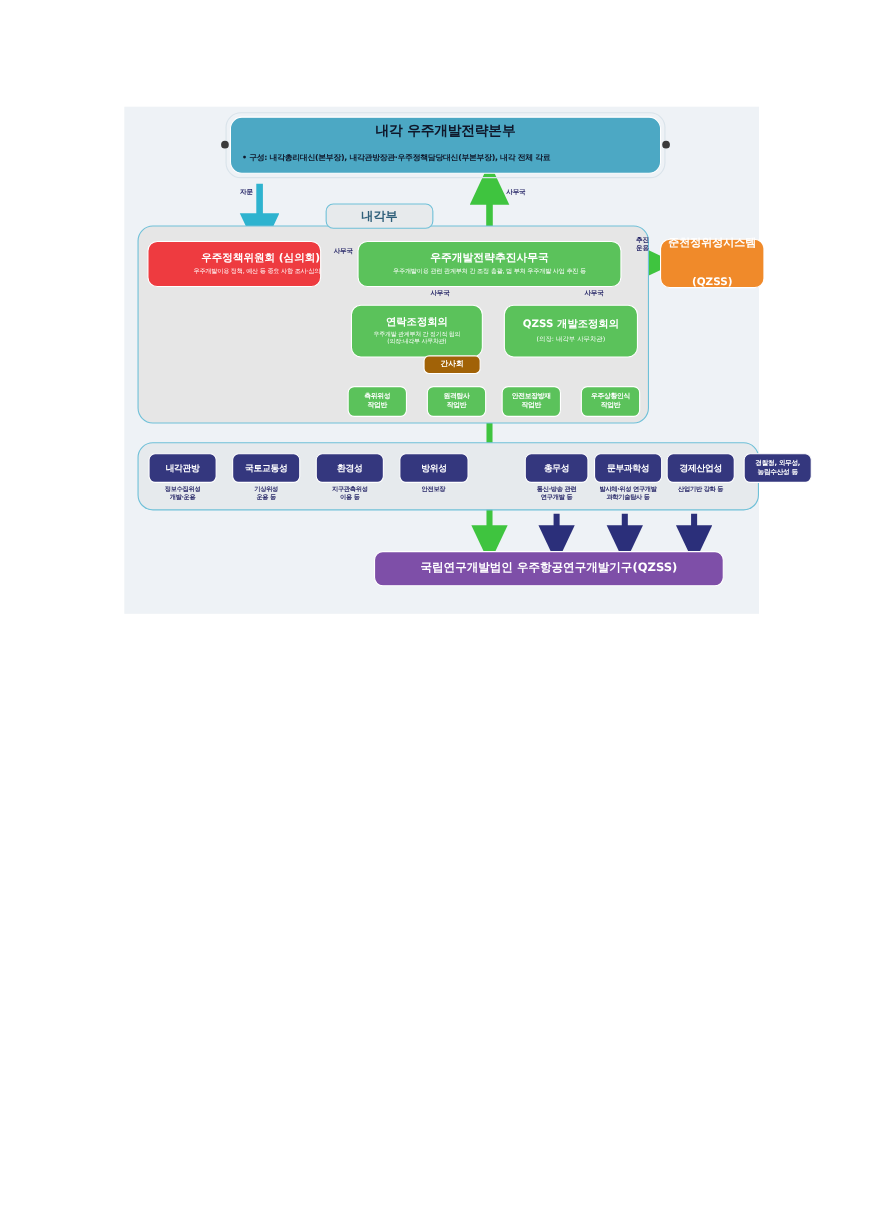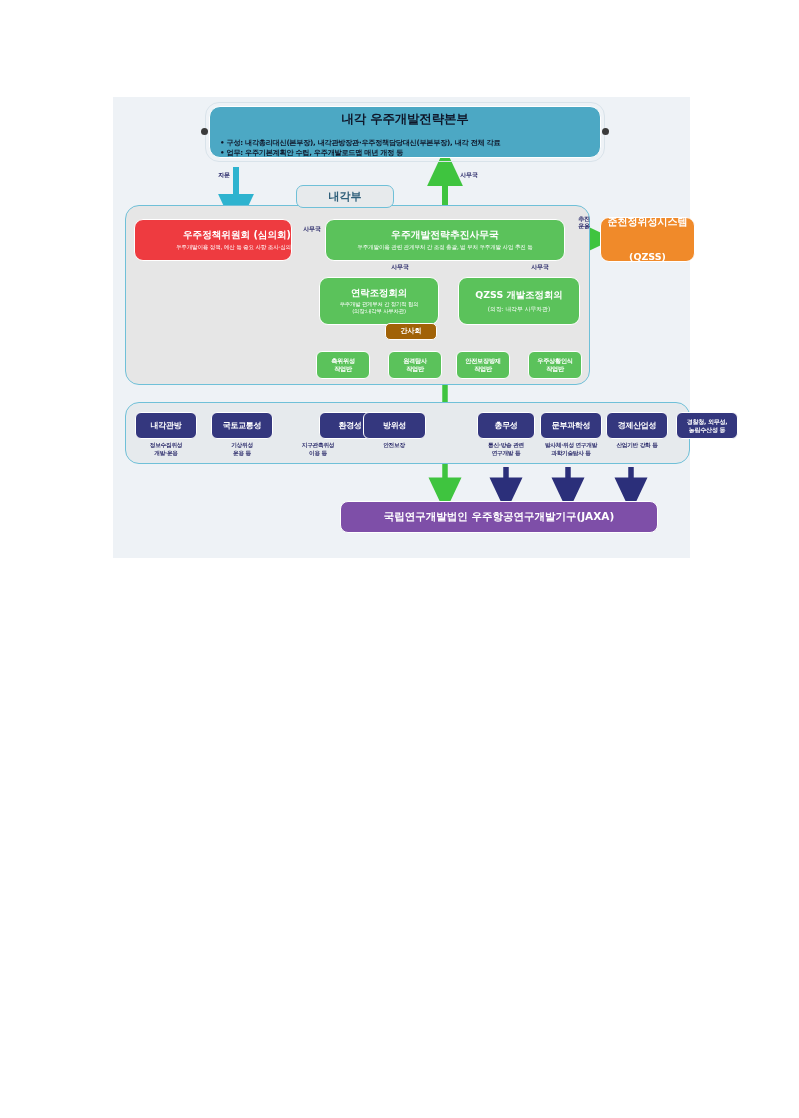--- a/index.html
+++ b/index.html
@@ -188,21 +188,20 @@
   </svg>
 
   <div class="abs" id="hdr-wrap"></div>
   <div class="abs handle" style="left:88px;top:31px;"></div>
   <div class="abs handle" style="left:489px;top:31px;"></div>
 
   <div class="abs" id="hdr">
     <div class="title">내각 우주개발전략본부</div>
     <ul>
       <li>구성: 내각총리대신(본부장), 내각관방장관·우주정책담당대신(부본부장), 내각 전체 각료</li>
-      <li>업무: 우주기본계획안 수립, 우주개발로드맵 매년 개정 등</li>
     </ul>
   </div>
 
   <div class="abs" id="cabinet"></div>
   <div class="abs" id="cabinet-label">내각부</div>
 
   <div class="abs alab" style="left:95px;top:74px;width:32px;">자문</div>
 
   <div class="abs alab" style="left:336px;top:74px;width:40px;">사무국</div>
 
@@ -268,21 +267,21 @@
   </div>
   <div class="abs mintxt" style="left:14px;width:78px;white-space:pre-line;">정보수집위성
 개발·운용</div>
 
   <div class="abs node min" style="left:98px;width:62px;">
     <div class="t1" style="white-space:pre-line;">국토교통성</div>
   </div>
   <div class="abs mintxt" style="left:90px;width:78px;white-space:pre-line;">기상위성
 운용 등</div>
 
-  <div class="abs node min" style="left:174px;width:62px;margin-left:32px;">
+  <div class="abs node min" style="left:174px;width:62px;">
     <div class="t1" style="white-space:pre-line;">환경성</div>
   </div>
   <div class="abs mintxt" style="left:166px;width:78px;white-space:pre-line;">지구관측위성
 이용 등</div>
 
   <div class="abs node min" style="left:250px;width:63px;">
     <div class="t1" style="white-space:pre-line;">방위성</div>
   </div>
   <div class="abs mintxt" style="left:242px;width:78px;white-space:pre-line;">안전보장</div>
 
@@ -302,16 +301,16 @@
     <div class="t1" style="white-space:pre-line;">경제산업성</div>
   </div>
   <div class="abs mintxt" style="left:485px;width:78px;white-space:pre-line;">산업기반 강화 등</div>
 
   <div class="abs node min small" style="left:563px;width:62px;">
     <div class="t1" style="white-space:pre-line;">경찰청, 외무성,
 농림수산성 등</div>
   </div>
 
   <div class="abs node" id="jaxa">
-    <div class="t1">국립연구개발법인 우주항공연구개발기구(JAXA)</div>
+    <div class="t1">국립연구개발법인 우주항공연구개발기구(QZSS)</div>
   </div>
 
 </div>
 
 </body></html>

